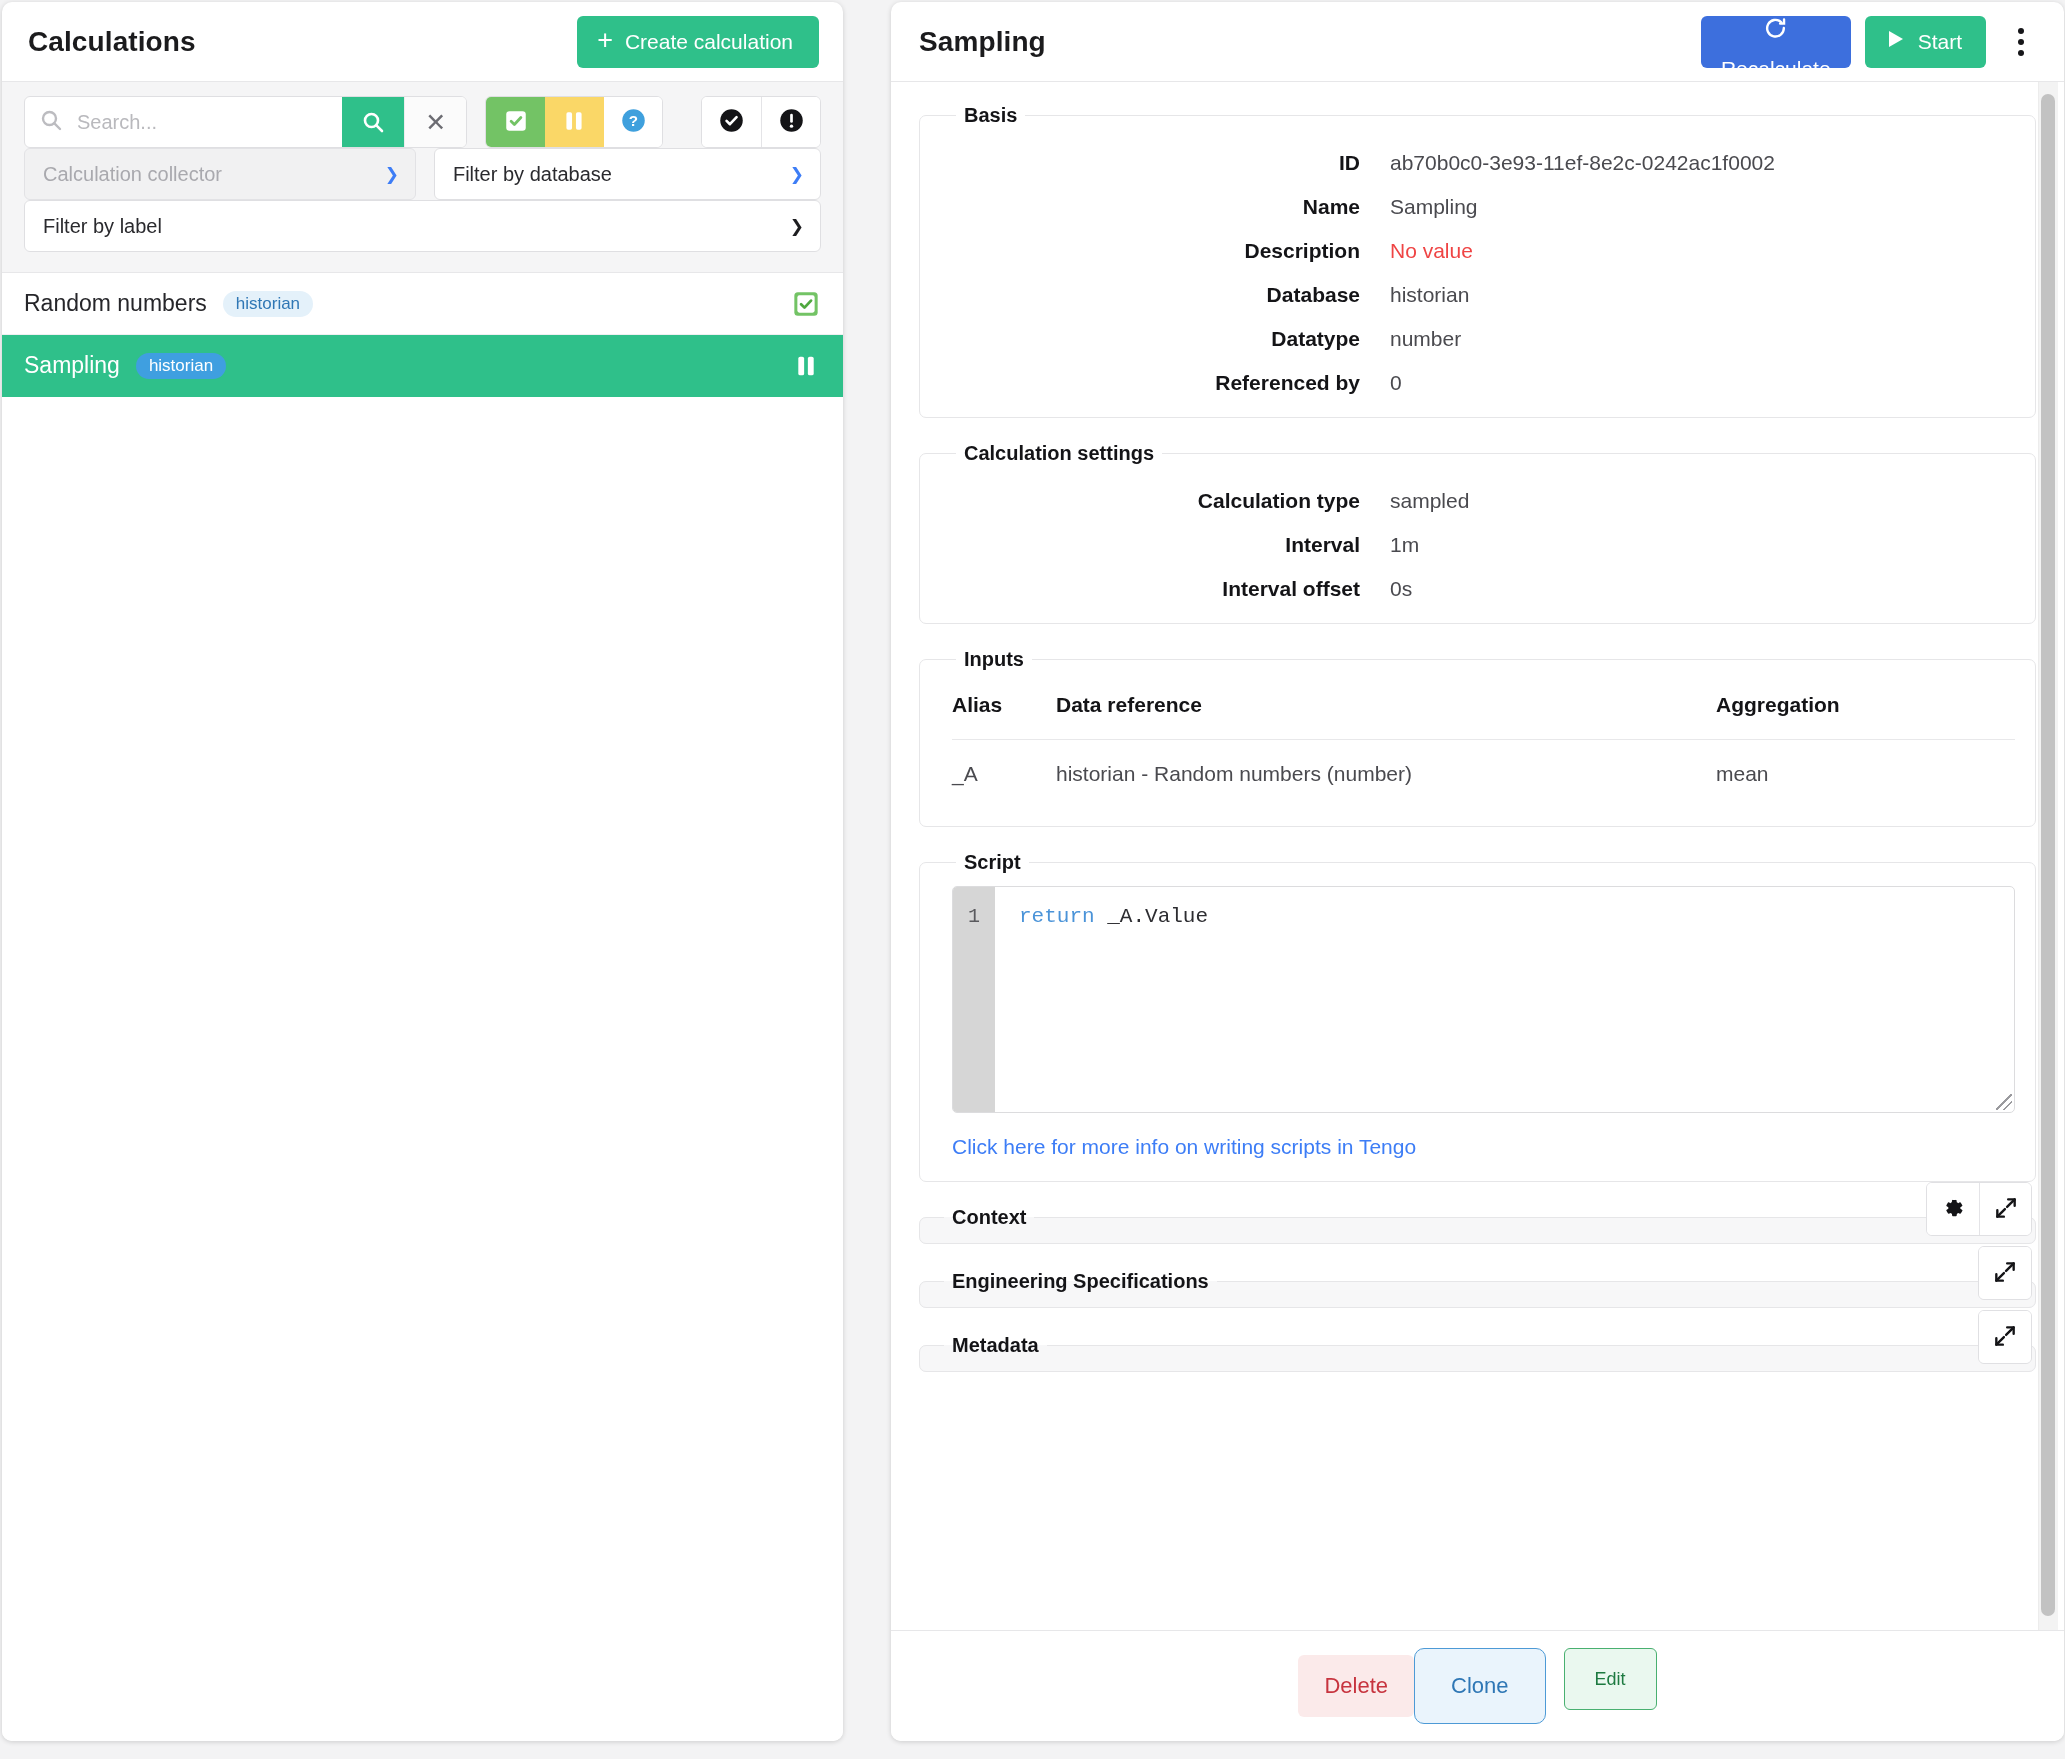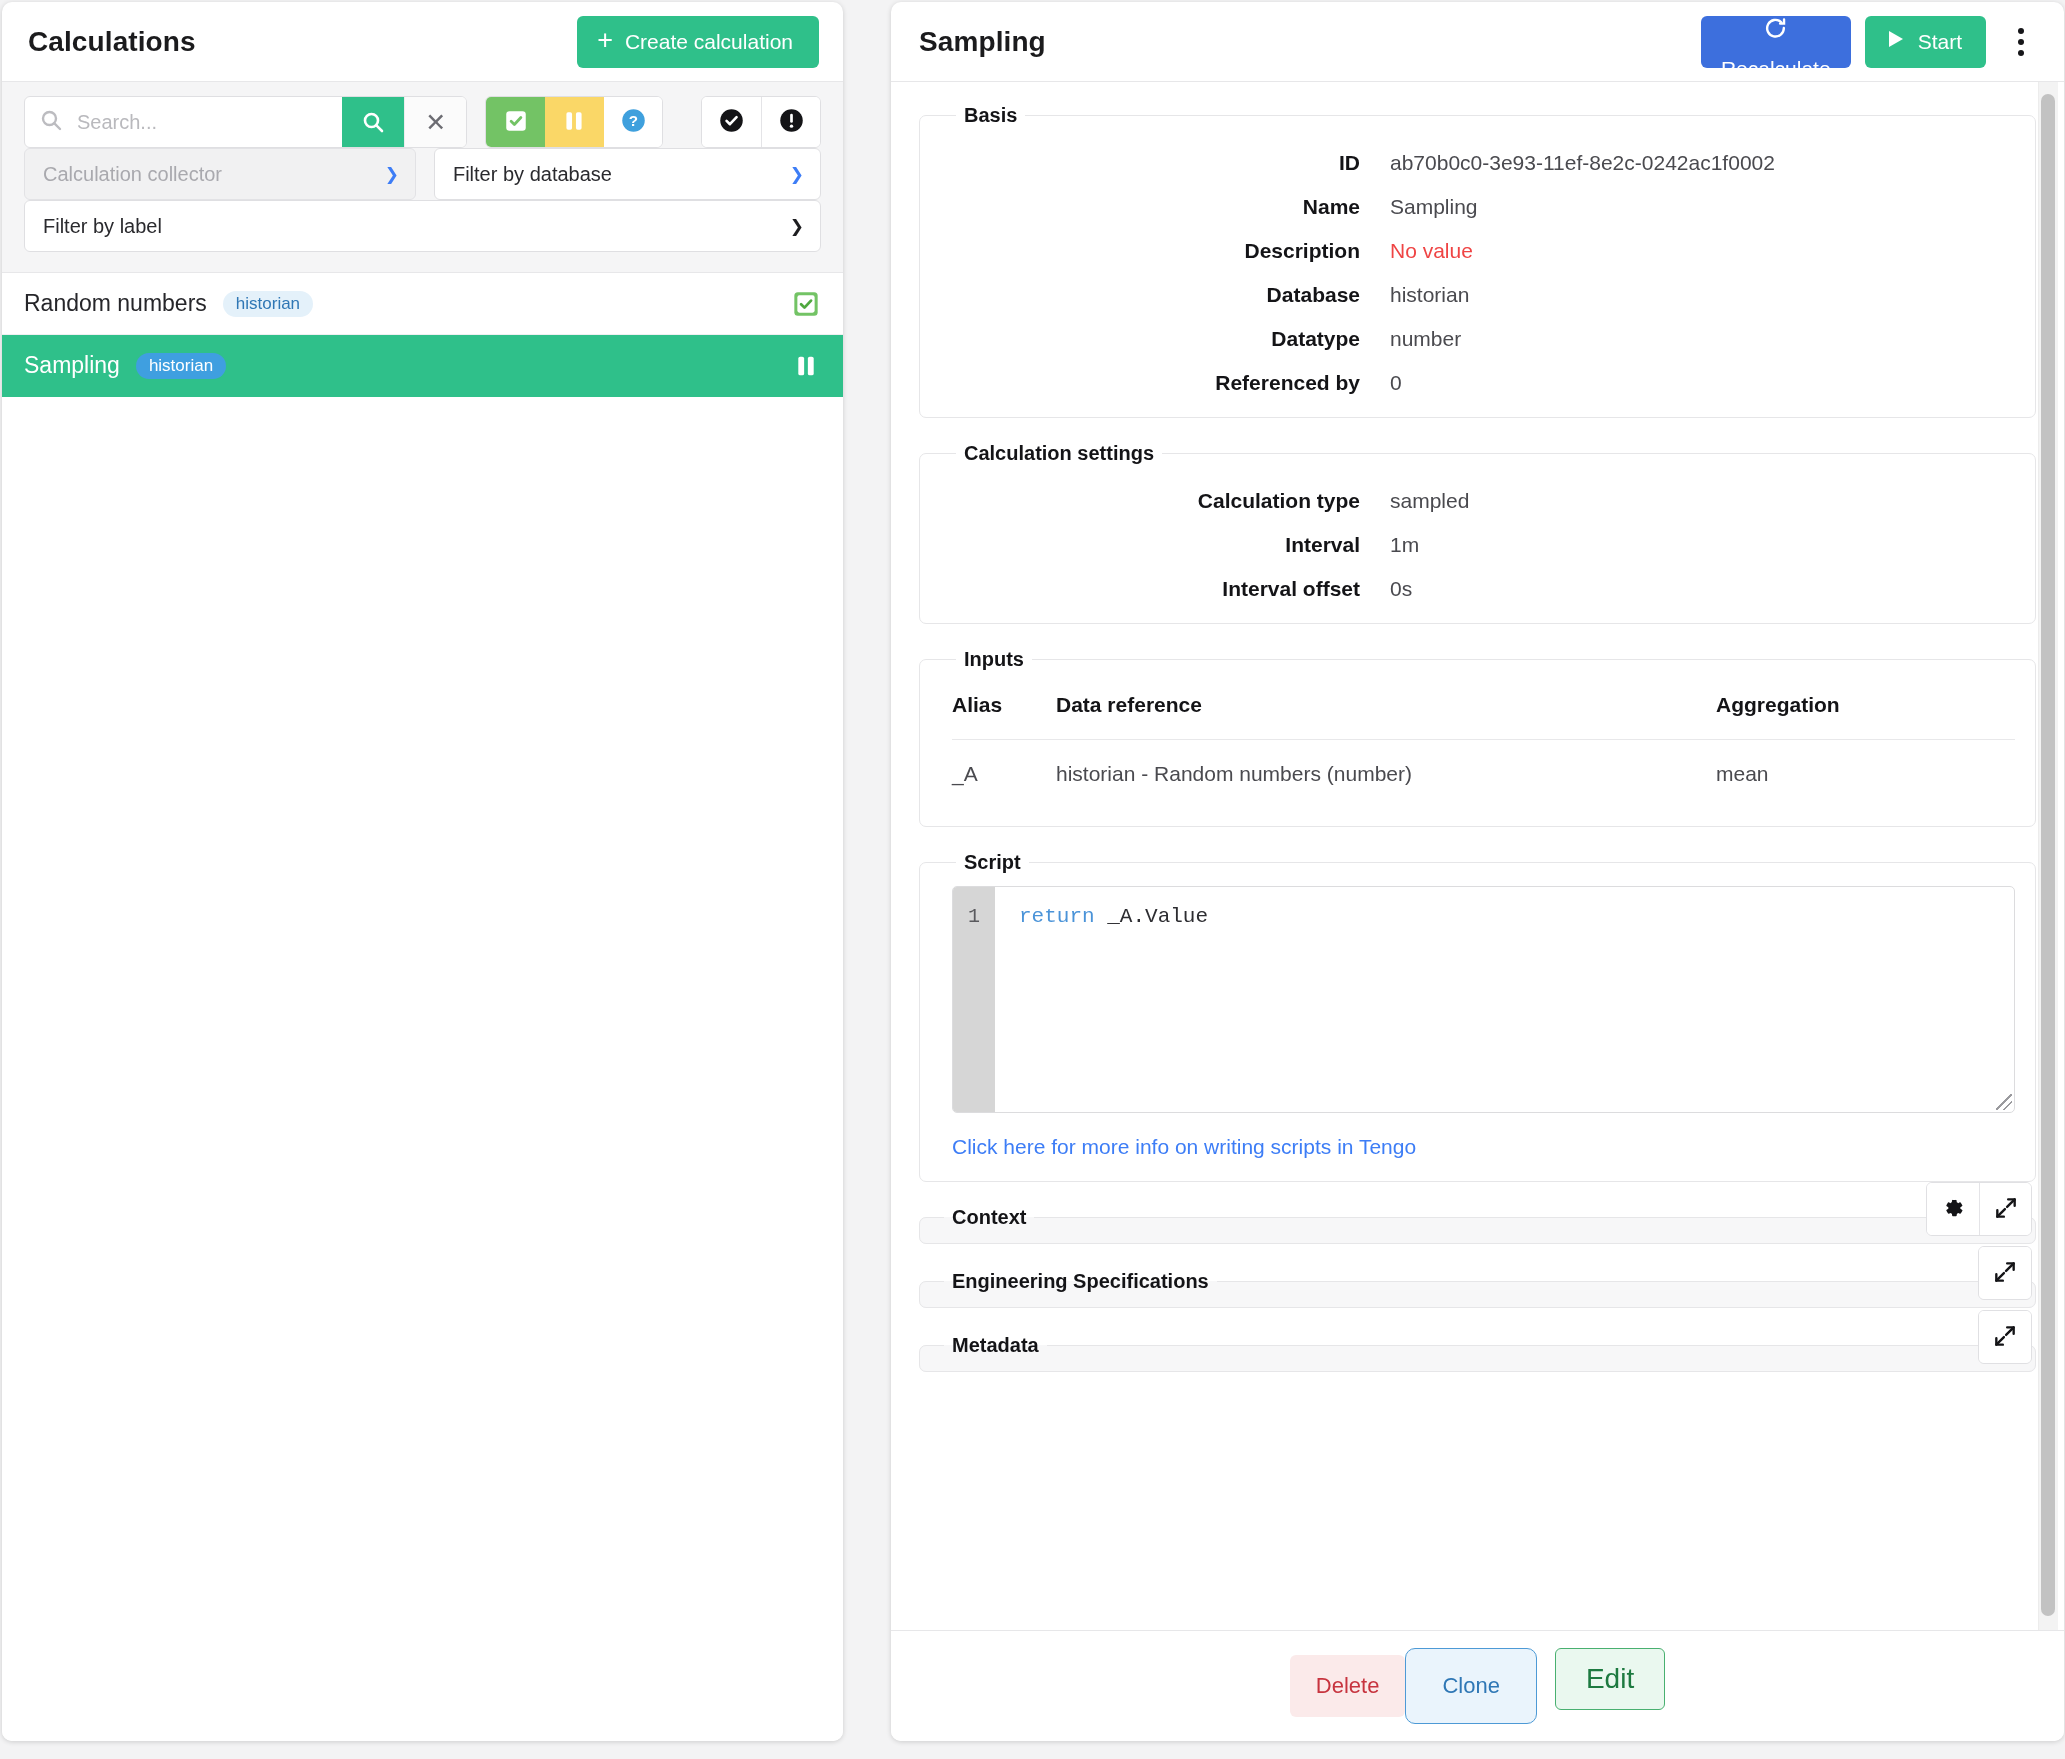--- a/index.html
+++ b/index.html
@@ -315,21 +315,21 @@
     font-family: "Liberation Sans", sans-serif;
   }
   .footer-right { display: flex; gap: 18px; }
   .btn-clone {
     background: #eaf4fc; color: #2f77b5; border: 1px solid #4d9ad6; border-radius: 10px;
     height: 76px; padding: 0 36px; font-size: 22px; cursor: pointer;
     font-family: "Liberation Sans", sans-serif;
   }
   .btn-edit {
     background: #eaf8ef; color: #1d7a40; border: 1px solid #49b070; border-radius: 6px;
-    height: 62px; padding: 0 30px; font-size: 28px; cursor: pointer;
+    height: 62px; padding: 0 30px; font-size: 18px; cursor: pointer;
     font-family: "Liberation Sans", sans-serif;
   }
 </style>
 </head>
 <body>
 
 <div class="app">
 
   <section class="card left-panel">
 

